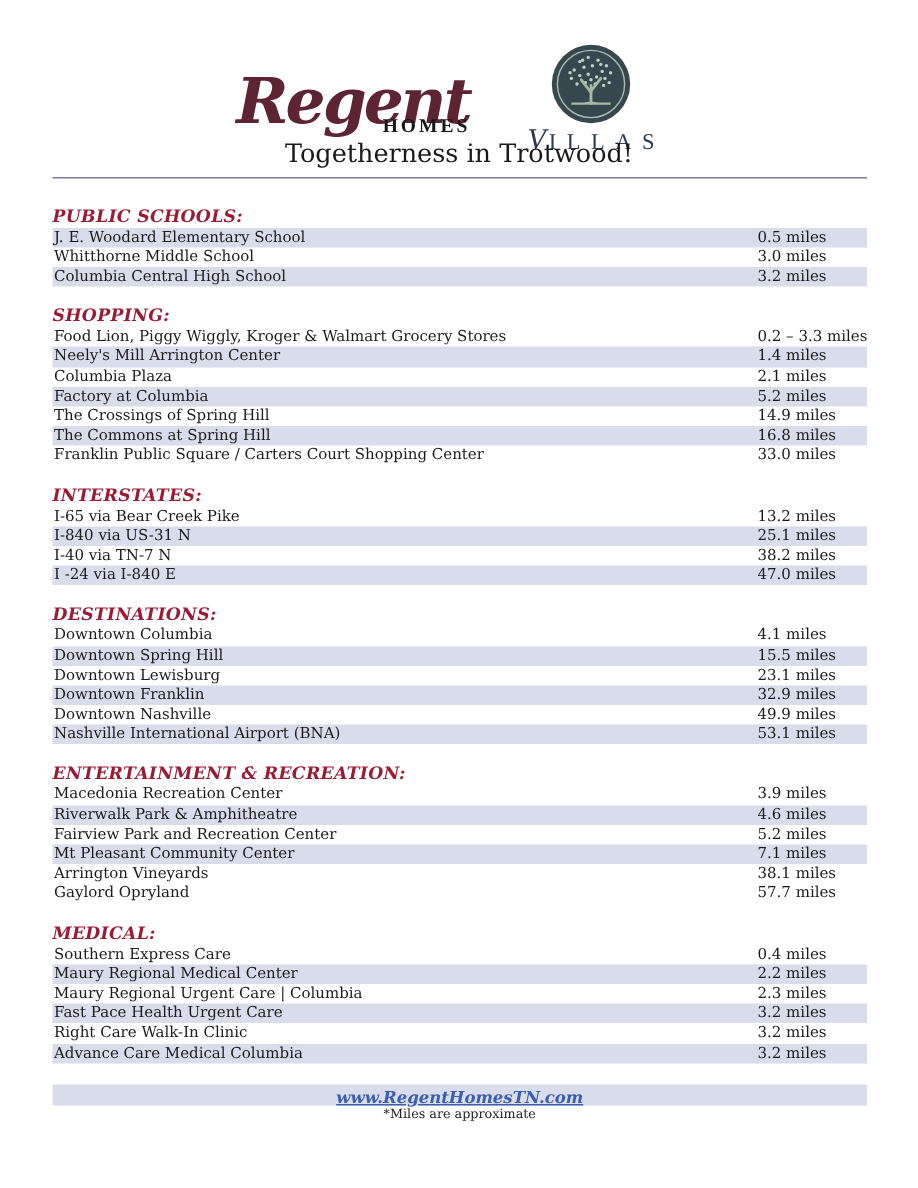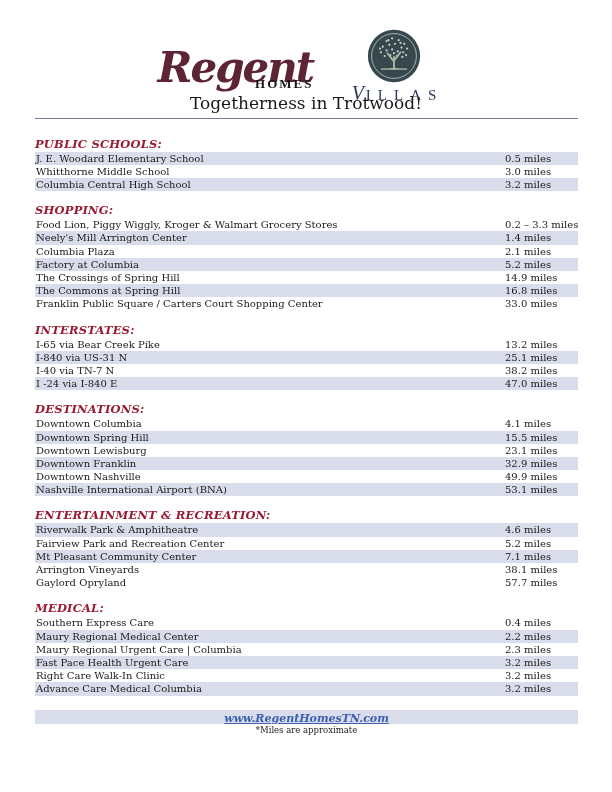--- a/index.html
+++ b/index.html
@@ -233,20 +233,24 @@
           <span class="item-label">Downtown Nashville</span>
           <span class="item-distance">49.9 miles</span>
         </div>
         <div class="row shaded">
           <span class="item-label">Nashville International Airport (BNA)</span>
           <span class="item-distance">53.1 miles</span>
         </div>
       </section>
       <section class="section">
         <div class="section-heading">ENTERTAINMENT &amp; RECREATION:</div>
+        <div class="row">
+          <span class="item-label">Macedonia Recreation Center</span>
+          <span class="item-distance">3.9 miles</span>
+        </div>
         <div class="row shaded">
           <span class="item-label">Riverwalk Park &amp; Amphitheatre</span>
           <span class="item-distance">4.6 miles</span>
         </div>
         <div class="row">
           <span class="item-label">Fairview Park and Recreation Center</span>
           <span class="item-distance">5.2 miles</span>
         </div>
         <div class="row shaded">
           <span class="item-label">Mt Pleasant Community Center</span>

